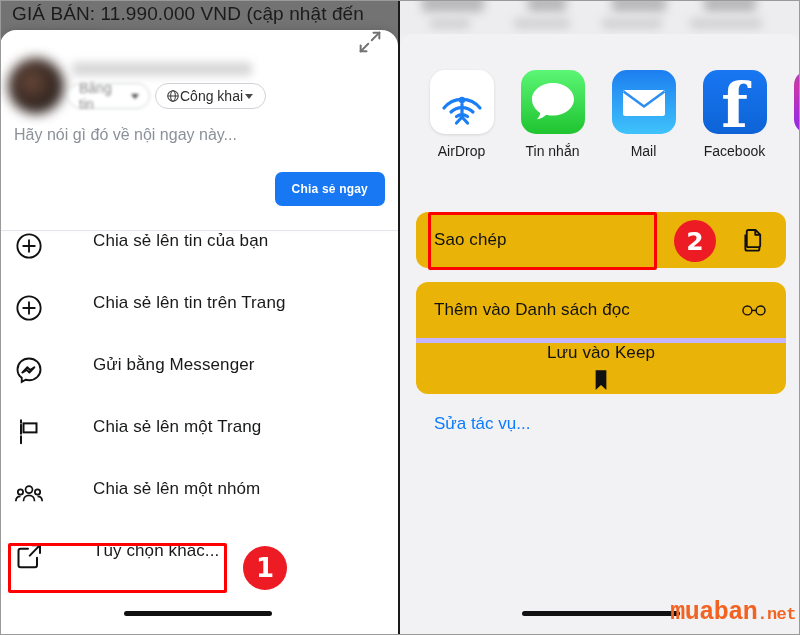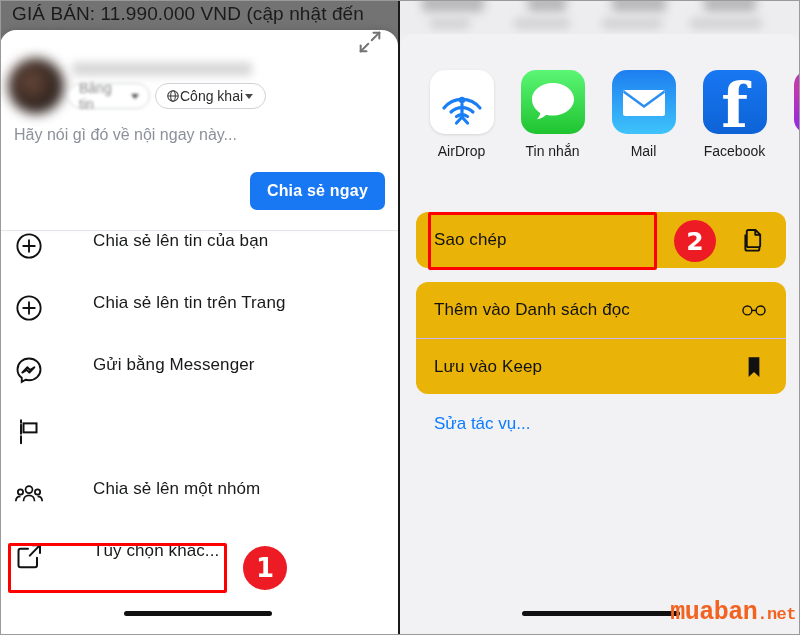--- a/index.html
+++ b/index.html
@@ -60,21 +60,21 @@
   .pill-public{left:155px;width:111px;}
   .globe-ico{width:14px;height:14px;flex:0 0 auto;}
   .caret{width:0;height:0;border-left:4px solid transparent;border-right:4px solid transparent;border-top:5px solid #4a4a4a;margin-left:2px;}
   .compose-placeholder{
     position:absolute;left:14px;top:126px;
     font-size:16px;color:#8c9199;
   }
   .share-now-btn{
     position:absolute;right:13px;top:172px;
     background:#1877f2;color:#fff;
-    font-size:16px;font-weight:bold;
+    font-size:12px;font-weight:bold;
     padding:10px 17px;border-radius:7px;border:none;
     letter-spacing:.2px;
   }
   .card-divider{
     position:absolute;left:0;top:230px;width:398px;height:1px;background:#e4e6eb;
   }
 
   .opt-list{position:absolute;left:0;top:231px;width:398px;}
   .opt-row{
     position:relative;height:62px;display:flex;align-items:flex-start;
@@ -130,21 +130,21 @@
   .tile-me{background:conic-gradient(from 210deg at 50% 50%,#8b27f0,#c837ab,#2d5ef2,#00b2ff,#8b27f0);}
   .fb-f{color:#fff;font-size:62px;font-weight:bold;font-family:"DejaVu Serif",serif;line-height:.92;}
 
   .ios-card{
     position:absolute;left:16px;width:370px;background:#eab308;border-radius:12px;
   }
   .ios-row{
     position:relative;height:56px;display:flex;align-items:center;
     padding:0 18px;box-sizing:border-box;justify-content:space-between;
   }
-  .ios-row-sep{border-top:1px solid #c4b5fd;}
+  .ios-row-sep{border-top:5px solid #c4b5fd;flex-direction:column;}
   .ios-label{font-size:17px;color:#111214;letter-spacing:.1px;}
   .ios-ico{width:28px;height:28px;flex:0 0 auto;}
   .edit-actions{
     position:absolute;left:34px;top:414px;font-size:17px;color:#0a7cff;
   }
   .red-box-right{
     position:absolute;left:28px;top:212px;width:229px;height:58px;
     border:3px solid #ff0000;border-radius:2px;box-sizing:border-box;pointer-events:none;
   }
   .badge-2{left:274px;top:220px;width:42px;height:42px;font-size:25px;}
@@ -238,20 +238,21 @@
         <span class="opt-label">Gửi bằng Messenger</span>
       </div>
 
       <div class="opt-row">
         <svg class="opt-ico" viewBox="0 0 24 24" fill="none" stroke="#111" stroke-width="1.6" stroke-linecap="round">
           <path d="M5.6 2.6v2"></path>
             <path d="M5.6 6.2v7.2"></path>
             <path d="M5.6 15.4v5.6"></path>
           <rect x="7.6" y="5.1" width="10.4" height="7.2"></rect>
         </svg>
+        <span class="opt-label">Chia sẻ lên một Trang</span>
       </div>
 
       <div class="opt-row">
         <svg class="opt-ico" viewBox="0 0 26 24" fill="none" stroke="#111" stroke-width="1.5">
           <circle cx="13" cy="8.2" r="3"></circle>
             <path d="M8.2 18.2c0-3 2.1-5 4.8-5s4.8 2 4.8 5"></path>
           <circle cx="5.6" cy="10.2" r="2.3"></circle>
             <path d="M1.6 18.2c0-2.5 1.7-4.1 4-4.1"></path>
           <circle cx="20.4" cy="10.2" r="2.3"></circle>
             <path d="M24.4 18.2c0-2.5-1.7-4.1-4-4.1"></path>

